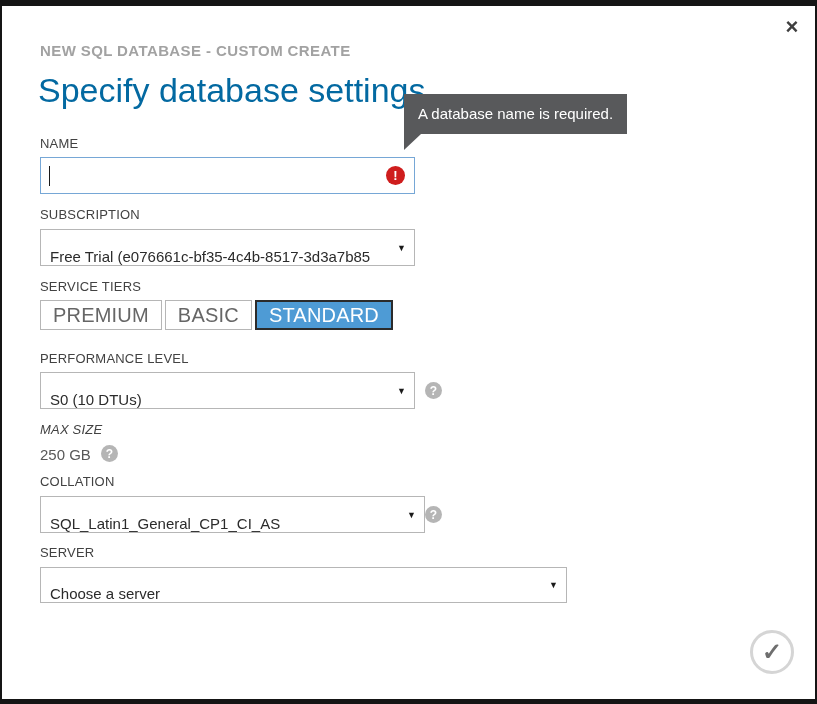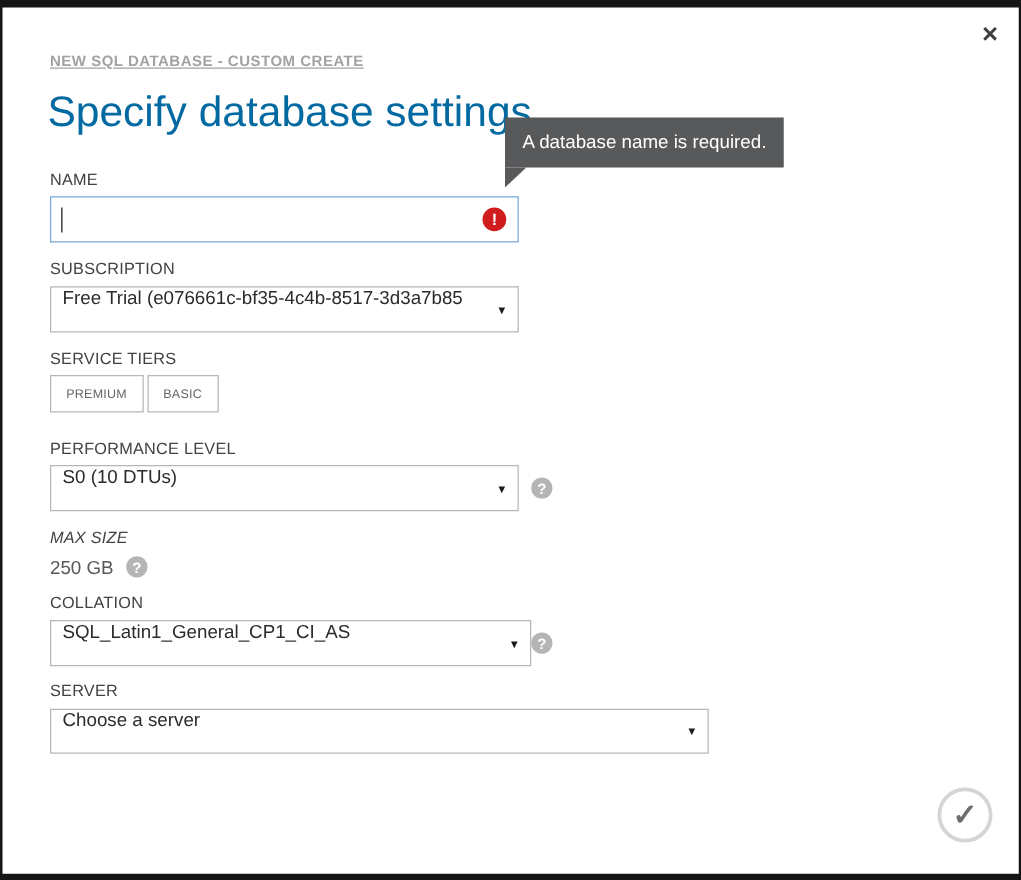--- a/index.html
+++ b/index.html
@@ -17,21 +17,21 @@
   .edge.right  { right:0; top:0; bottom:0; width:2px; }
 
   .close-btn {
     position:absolute; left:778px; top:13px; width:28px; height:28px;
     display:flex; align-items:center; justify-content:center;
     font-size:22px; font-weight:700; color:#3f3f3f; cursor:pointer;
   }
 
   .eyebrow {
     position:absolute; left:40px; top:42px;
-    font-size:12px; font-weight:700; letter-spacing:0.4px; color:#a2a2a2;text-decoration:underline;
+    font-size:15px; font-weight:700; letter-spacing:0.4px; color:#a2a2a2;
   }
   .page-title {
     position:absolute; left:38px; top:71px;
     font-size:34px; font-weight:300; color:#0369a1; white-space:nowrap;
   }
 
   .tooltip { position:absolute; left:393px; top:94px; z-index:6;margin-left:11px; }
   .tooltip-box {
     background:#58595b; color:#ffffff; font-size:15px;
     padding:11px 14px 12px 14px; white-space:nowrap;
@@ -59,37 +59,37 @@
   .caret { position:absolute; left:8px; top:8px; width:1px; height:20px; background:#1a1a1a; }
   .error-badge {
     position:absolute; right:9px; top:8px; width:19px; height:19px; border-radius:50%;
     background:#cf1d1d; color:#fff; font-size:13px; font-weight:700;
     display:flex; align-items:center; justify-content:center;
   }
 
   .select {
     position:absolute; height:37px; box-sizing:border-box;
     border:1px solid #b6b6b6; background:#fff; cursor:pointer;
-    display:flex; align-items:flex-start; padding:0 26px 0 9px;
+    display:flex; align-items:flex-end; padding:0 26px 0 9px;
     font-size:15px; color:#2b2b2b;
   }
   .select .value { white-space:nowrap; overflow:hidden; }
   .select .arrow {
     position:absolute; right:8px; top:50%; transform:translateY(-50%);
     font-size:9px; color:#1a1a1a;
   }
   .sel-subscription { left:40px; top:229px; width:375px; }
   .sel-performance  { left:40px; top:372px; width:375px; }
   .sel-collation    { left:40px; top:496px; width:385px; }
   .sel-server       { left:40px; top:567px; width:527px; height:36px; }
 
   .tiers { position:absolute; left:40px; top:300px; display:flex; gap:3px; }
   .tier {
     height:30px; box-sizing:border-box; border:1px solid #b6b6b6; background:#fff;
-    color:#666666; font-size:10px; display:flex; align-items:center;
+    color:#666666; font-size:20px; display:flex; align-items:center;
     padding:0 12px; cursor:pointer; letter-spacing:0.2px;
   }
   .tier.selected { background:#4e9bd5; border:2px solid #2b2b2b; color:#ffffff; }
 
   .help-badge {
     position:absolute; width:17px; height:17px; border-radius:50%;
     background:#b5b5b5; color:#ffffff; font-size:12px; font-weight:700;
     display:flex; align-items:center; justify-content:center; cursor:pointer;
   }
   .help-performance { left:425px; top:382px; }
@@ -138,20 +138,21 @@
   <div class="field-label lbl-subscription">SUBSCRIPTION</div>
   <div class="select sel-subscription">
     <span class="value">Free Trial (e076661c-bf35-4c4b-8517-3d3a7b85</span>
     <span class="arrow">▼</span>
   </div>
 
   <div class="field-label lbl-tiers">SERVICE TIERS</div>
   <div class="tiers">
     <div class="tier">PREMIUM</div>
     <div class="tier">BASIC</div>
+    <div class="tier selected">STANDARD</div>
   </div>
 
   <div class="field-label lbl-performance">PERFORMANCE LEVEL</div>
   <div class="select sel-performance">
     <span class="value">S0 (10 DTUs)</span>
     <span class="arrow">▼</span>
   </div>
   <div class="help-badge help-performance">?</div>
 
   <div class="field-label lbl-maxsize">MAX SIZE</div>

